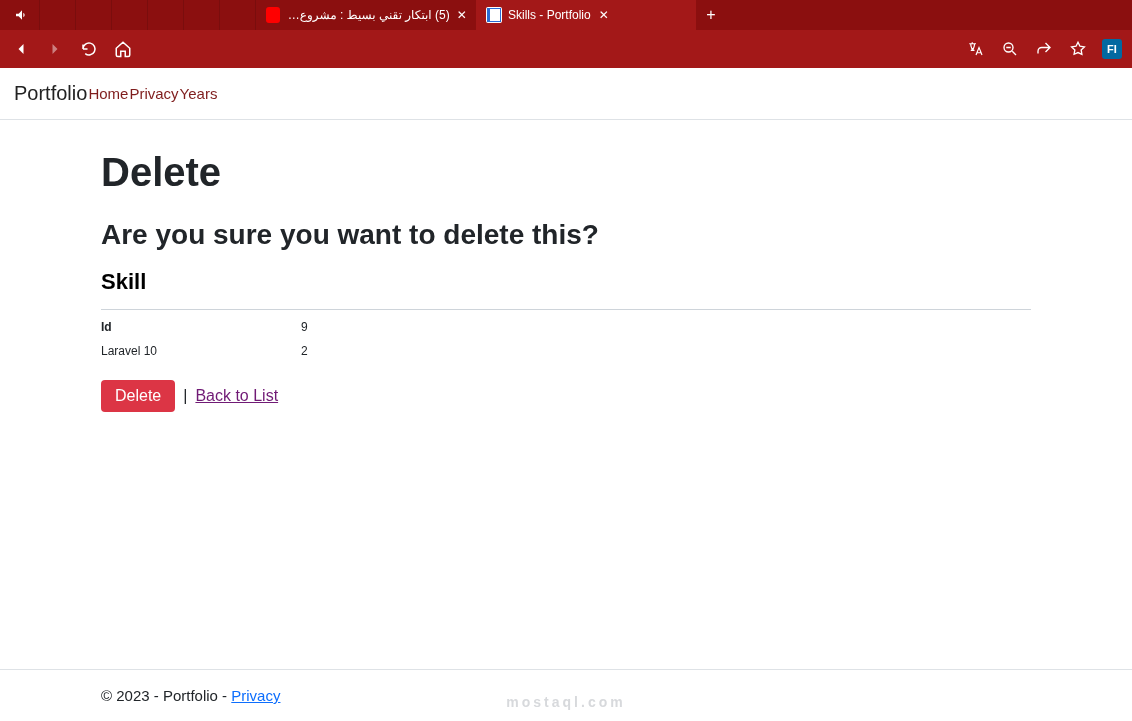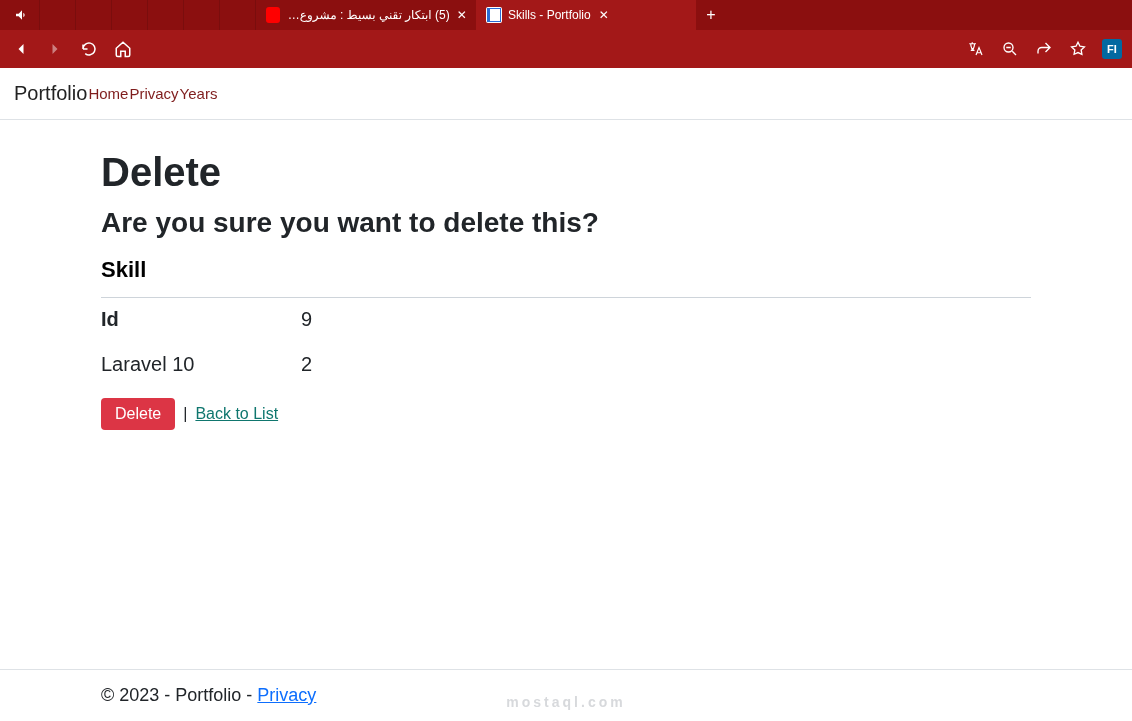--- a/index.html
+++ b/index.html
@@ -27,35 +27,35 @@
     .right-icons .ico { width:20px; height:20px; display:flex; align-items:center; justify-content:center; color:#fff;}
     .ext-badge { width:20px; height:20px; background:#0369a1; border-radius:3px; display:flex; align-items:center; justify-content:center; font-size:11px; font-weight:bold; color:#fff;}
 
     
     .navbar { display:flex; align-items:center; height:52px; border-bottom:1px solid #dee2e6; padding:0 14px; gap:1px; color:#2b2b2b;}
     .brand { font-size:20px; color:#222; }
     .nav-link { font-size:15px; color:#7f1d1d; cursor:pointer; }
 
     .container { max-width: 930px; margin: 0 auto; padding: 24px 0 0 0; }
     h1 { font-size: 40px; font-weight: 700; color:#212529; margin-top:6px;}
-    h3.confirm { font-size: 28px; font-weight:600; color:#212529; margin-top:12px;}
+    h3.confirm { font-size: 28px; font-weight:600; color:#212529; margin-top:24px;}
     h4.entity { font-size:22px; font-weight:700; margin-top:18px; }
     hr.rule { border:0; border-top:1px solid #ced4da; margin:14px 0 10px 0; }
 
-    .dl { display:grid; grid-template-columns: 200px 1fr; row-gap:22px; font-size:20px; margin-top:2px;}
+    .dl { display:grid; grid-template-columns: 200px 1fr; row-gap:10px; font-size:12px; margin-top:2px;}
     .dl dt { font-weight:700; color:#212529;}
     .dl dd { color:#212529;}
 
     .actions { margin-top:22px; display:flex; align-items:center; gap:8px;}
     .btn-danger { background:#dc3545; color:#fff; border:none; padding:7px 14px; font-size:16px; border-radius:4px; cursor:pointer;}
     .pipe { color:#212529; }
-    a.back { color:#0f766e; text-decoration:underline; font-size:16px;}
+    a.back { color:#701a75; text-decoration:underline; font-size:16px;}
 
     .footer { position:absolute; bottom:0; left:0; right:0; border-top:1px solid #dee2e6; height:52px; display:flex; align-items:center; }
-    .footer-inner { max-width:930px; margin:0 auto; width:100%; font-size:18px; color:#212529;}
+    .footer-inner { max-width:930px; margin:0 auto; width:100%; font-size:15px; color:#212529;}
     .footer-inner a { color:#0d6efd; text-decoration:underline;}
 
     .watermark { position:absolute; left:50%; bottom:12px; transform:translateX(-50%); text-align:center; color:#d7d9dc; font-weight:700; pointer-events:none; line-height:1;}
     .watermark .ar { font-size:36px; letter-spacing:1px;}
     .watermark .en { font-size:14px; letter-spacing:3px; margin-top:-2px;}
 
     
     .fav.openai{background:#444;border-radius:3px;}
     .fav.bluecir{background:#0a6cff;border-radius:50%;}
     .fav.up{background:#14a800;border-radius:3px;}

